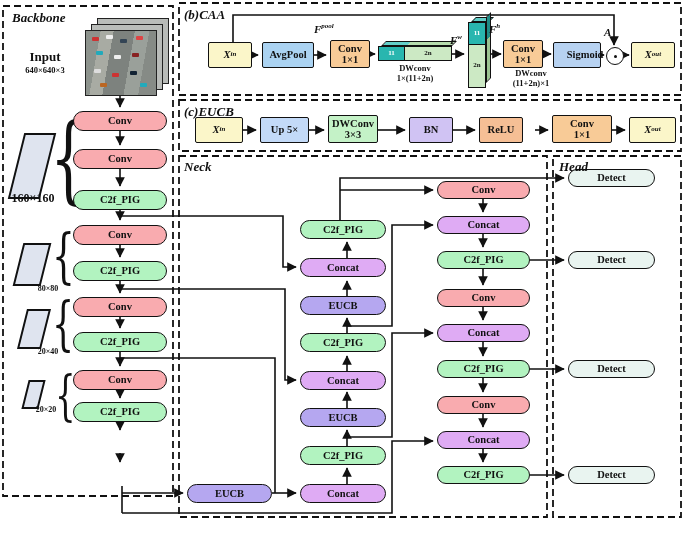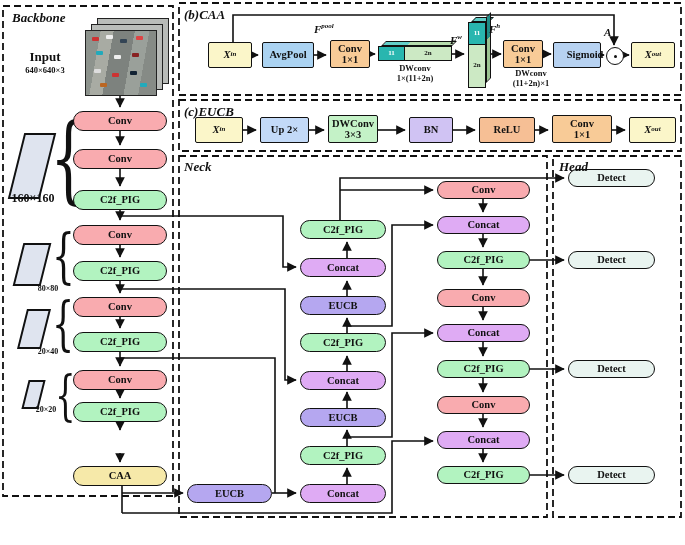--- a/index.html
+++ b/index.html
@@ -157,21 +157,20 @@
 
   <div class="box pill" style="left: 73px; top: 111px; width: 94px; height: 20px; background: rgb(249, 171, 175);">Conv</div>
   <div class="box pill" style="left: 73px; top: 149px; width: 94px; height: 20px; background: rgb(249, 171, 175);">Conv</div>
   <div class="box pill" style="left: 73px; top: 190px; width: 94px; height: 20px; background: rgb(178, 243, 192);">C2f_PIG</div>
   <div class="box pill" style="left: 73px; top: 225px; width: 94px; height: 20px; background: rgb(249, 171, 175);">Conv</div>
   <div class="box pill" style="left: 73px; top: 261px; width: 94px; height: 20px; background: rgb(178, 243, 192);">C2f_PIG</div>
   <div class="box pill" style="left: 73px; top: 297px; width: 94px; height: 20px; background: rgb(249, 171, 175);">Conv</div>
   <div class="box pill" style="left: 73px; top: 332px; width: 94px; height: 20px; background: rgb(178, 243, 192);">C2f_PIG</div>
   <div class="box pill" style="left: 73px; top: 370px; width: 94px; height: 20px; background: rgb(249, 171, 175);">Conv</div>
   <div class="box pill" style="left: 73px; top: 402px; width: 94px; height: 20px; background: rgb(178, 243, 192);">C2f_PIG</div>
-  <div class="box pill" style="left: 73px; top: 466px; width: 94px; height: 20px; background: rgb(246, 233, 169);">CAA</div>
 
   <div class="box pill" style="left: 300px; top: 220px; width: 86px; height: 19px; background: rgb(178, 243, 192);">C2f_PIG</div>
   <div class="box pill" style="left: 300px; top: 258px; width: 86px; height: 19px; background: rgb(223, 171, 244);">Concat</div>
   <div class="box pill" style="left: 300px; top: 296px; width: 86px; height: 19px; background: rgb(181, 167, 240);">EUCB</div>
   <div class="box pill" style="left: 300px; top: 333px; width: 86px; height: 19px; background: rgb(178, 243, 192);">C2f_PIG</div>
   <div class="box pill" style="left: 300px; top: 371px; width: 86px; height: 19px; background: rgb(223, 171, 244);">Concat</div>
   <div class="box pill" style="left: 300px; top: 408px; width: 86px; height: 19px; background: rgb(181, 167, 240);">EUCB</div>
   <div class="box pill" style="left: 300px; top: 446px; width: 86px; height: 19px; background: rgb(178, 243, 192);">C2f_PIG</div>
   <div class="box pill" style="left: 300px; top: 484px; width: 86px; height: 19px; background: rgb(223, 171, 244);">Concat</div>
   <div class="box pill" style="left: 187px; top: 484px; width: 85px; height: 19px; background: rgb(181, 167, 240);">EUCB</div>
@@ -245,29 +244,29 @@
     </div>
   <div class="box rect" style="left: 631px; top: 42px; width: 44px; height: 26px; font-style: italic; background: rgb(251, 246, 201);">
     <span>X</span>
       <sub>out</sub>
   </div>
 
   <div class="box rect" style="left: 195px; top: 117px; width: 48px; height: 26px; font-style: italic; background: rgb(251, 246, 201);">
     <span>X</span>
       <sub>in</sub>
   </div>
-  <div class="box rect" style="left: 260px; top: 117px; width: 49px; height: 26px; background: rgb(195, 218, 248);">Up 2×</div>
+  <div class="box rect" style="left: 260px; top: 117px; width: 49px; height: 26px; background: rgb(195, 218, 248);">Up 5×</div>
   <div class="box rect" style="left: 328px; top: 115px; width: 50px; height: 28px; background: rgb(196, 242, 199);">
     <span>
         <span style="display:block;">DWConv</span>
         <span style="display:block;">3×3</span>
       </span>
   </div>
   <div class="box rect" style="left: 409px; top: 117px; width: 44px; height: 26px; background: rgb(208, 195, 243);">BN</div>
-  <div class="box rect" style="left: 479px; top: 117px; width: 56px; height: 26px; background: rgb(246, 191, 149);">ReLU</div>
+  <div class="box rect" style="left: 479px; top: 117px; width: 44px; height: 26px; background: rgb(246, 191, 149);">ReLU</div>
   <div class="box rect" style="left: 552px; top: 115px; width: 60px; height: 28px; background: rgb(248, 203, 151);">
     <span>
         <span style="display:block;">Conv</span>
         <span style="display:block;">1×1</span>
       </span>
   </div>
   <div class="box rect" style="left: 629px; top: 117px; width: 47px; height: 26px; font-style: italic; background: rgb(251, 246, 201);">
     <span>X</span>
       <sub>out</sub>
   </div>

